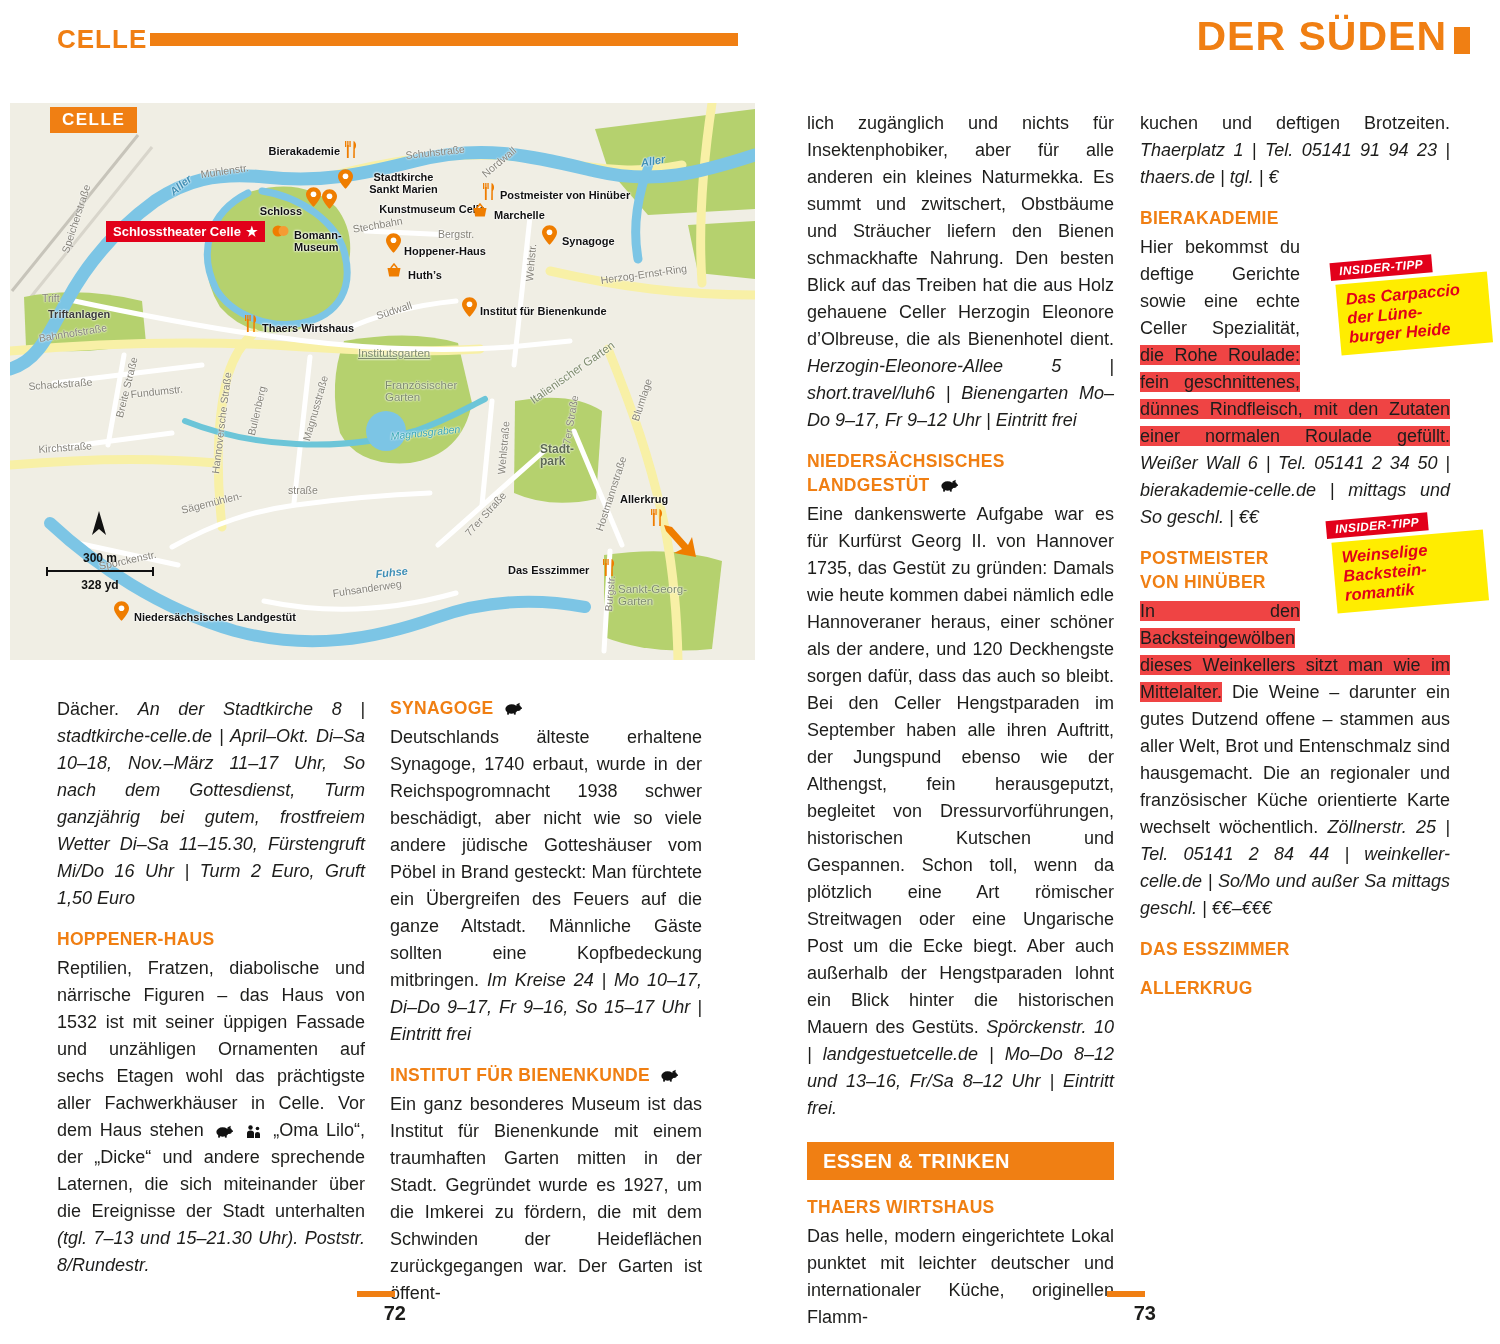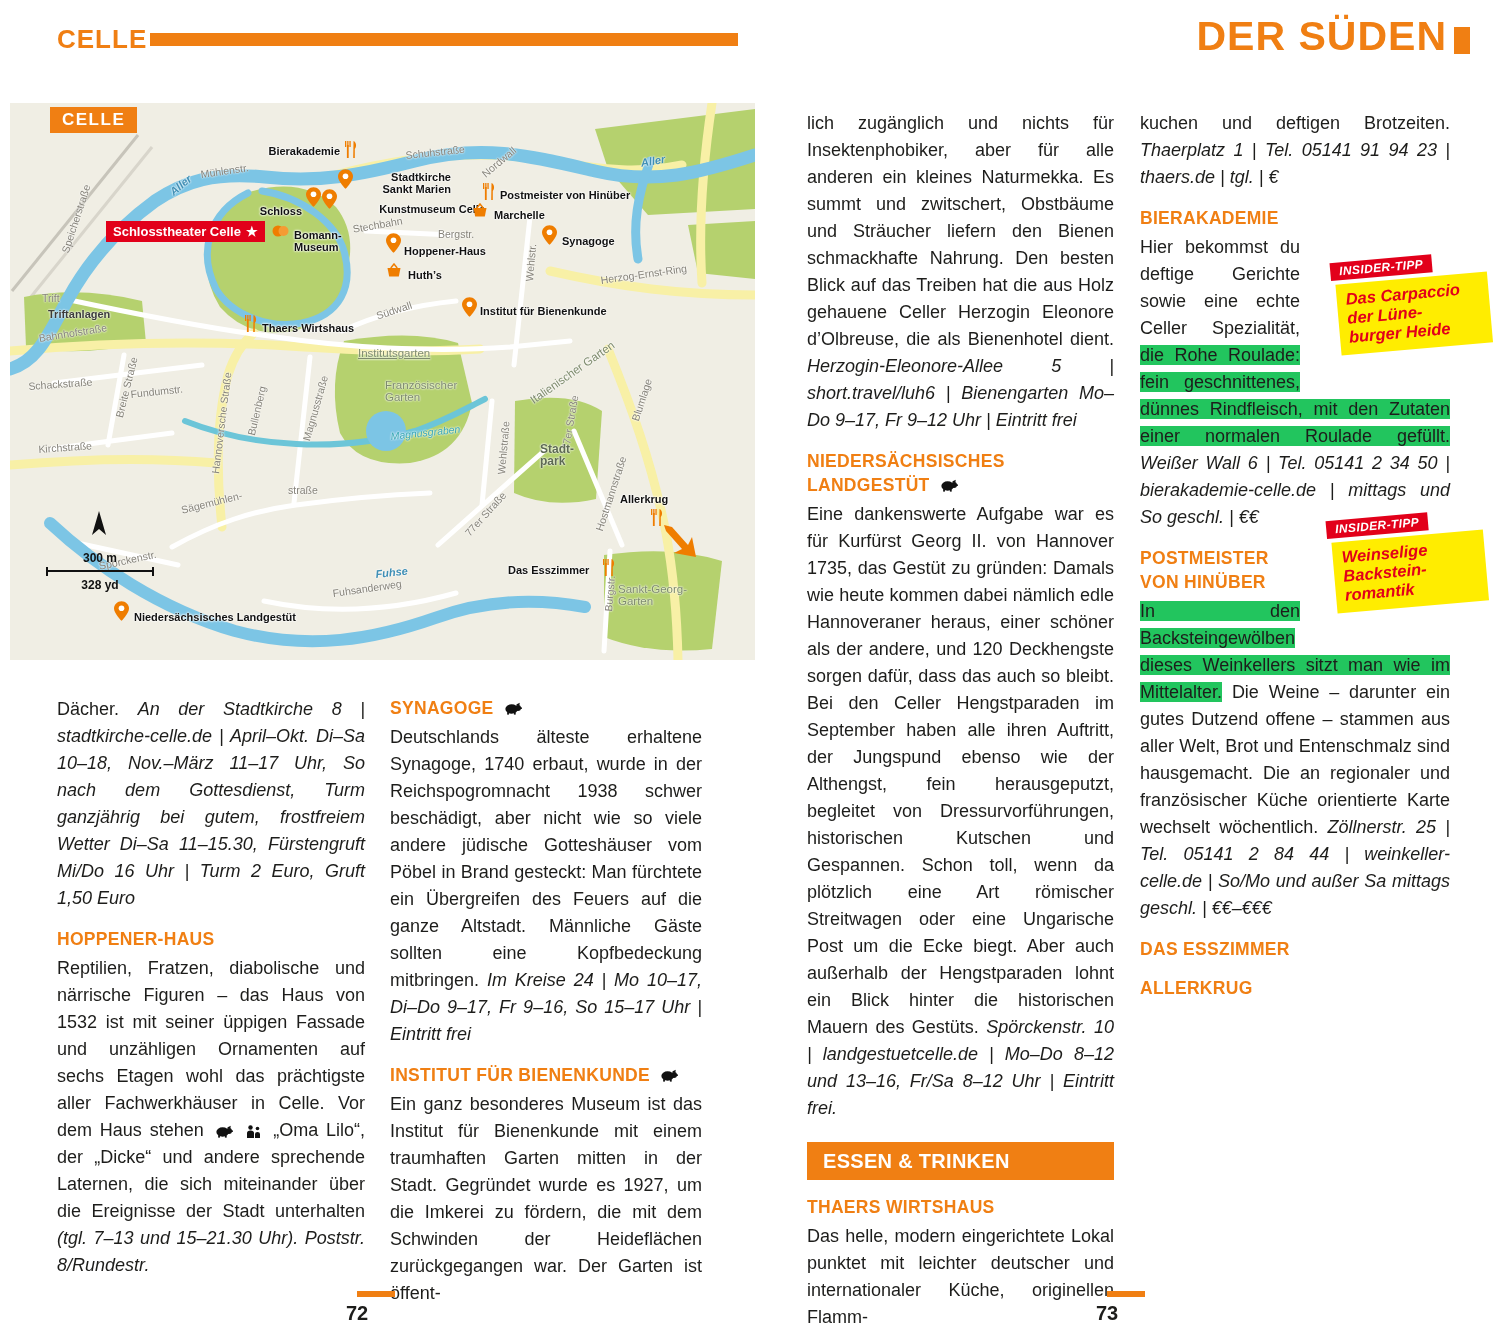--- a/index.html
+++ b/index.html
@@ -39,40 +39,40 @@
   
   .col{position:absolute;text-align:justify;font-size:18px;line-height:27px;hyphens:auto}
   #col1{left:57px;top:696px;width:308px}
   #col2{left:390px;top:696px;width:312px}
   #col3{left:807px;top:110px;width:307px}
   #col4{left:1140px;top:110px;width:310px;}
   .col p{margin:0 0 2px 0}
   h3.heading{color:#f07f13;font-size:17.5px;line-height:24px;margin:15px 0 4px;text-align:left;letter-spacing:.3px}
   .col h3:first-child{margin-top:0}
   .info{font-style:italic}
-  .hl{background:#22c55e;box-decoration-break:clone;-webkit-box-decoration-break:clone}
+  .hl{background:#ef4444;box-decoration-break:clone;-webkit-box-decoration-break:clone}
   .banner{background:#f07f13;color:#fff;font-weight:bold;font-size:20px;line-height:26px;
           padding:6px 0 6px 16px;margin:20px 0 10px;text-align:left;letter-spacing:.3px}
   .pig{margin-left:5px;vertical-align:-1px}
   .inline-ic{vertical-align:-2px;margin:0 3px}
 
   
   .tip{position:absolute;width:152px;transform:rotate(-5deg);z-index:5;text-align:left}
   .tip-label{display:inline-block;background:#e2001a;color:#fff;font-weight:bold;font-style:italic;
              font-size:12px;line-height:14px;padding:2px 9px;margin-left:-4px;letter-spacing:.4px}
   .tip-bubble{background:#ffed00;color:#e2001a;font-weight:bold;font-style:italic;font-size:16.5px;
               line-height:19px;padding:6px 9px 8px;margin-top:1px;white-space:pre-line}
   #tip1{left:197px;top:140px}
   #tip2{left:193px;top:398px}
   .wrap-r{float:right}
   #spacer1{width:140px;height:135px;margin:0 0 4px 10px}
   #spacer2{width:140px;height:100px;margin:0 0 4px 10px}
 
   
-  .pageno{position:absolute;top:1291px;width:60px;text-align:left}
+  .pageno{position:absolute;top:1291px;width:60px;text-align:right}
   #pn-left{left:346px}
   #pn-right{left:1096px}
   .pn-bar{width:38px;height:6px;background:#f07f13;margin:0 auto 5px}
   .pn-num{font-weight:bold;font-size:20px;color:#1d1d1b}
 </style>
 </head>
 <body>
 
 <div class="hdr-left-title">CELLE</div>
 <div class="hdr-bar-left"></div>
@@ -176,21 +176,21 @@
             <rect x="5.4" y="0" width="1.3" height="6"></rect>
             <rect x="2.9" y="4" width="1.8" height="13"></rect>
             <path d="M9.5 0 C12.5 1 12.8 6 10.8 8 L10.8 17 L9.2 17 Z"></path>
           </g>
         </svg></div>
       <div class="poi-label" style="left: 238px; top: 42px; width: 92px; text-align: right;">Bierakademie</div>
       <div class="poi-icon" style="left: 328px; top: 66px;"><svg width="15" height="20" viewBox="0 0 16 21">
           <path d="M8 0C3.6 0 0 3.5 0 7.8 0 13 8 21 8 21s8-8 8-13.2C16 3.5 12.4 0 8 0z" fill="#ef7d00"></path>
           <circle cx="8" cy="7.6" r="3" fill="#fff"></circle>
         </svg></div>
-      <div class="poi-label" style="left: 346px; top: 68px; width: 95px; text-align: right;">Stadtkirche
+      <div class="poi-label" style="left: 346px; top: 68px; width: 95px; text-align: center;">Stadtkirche
 Sankt Marien</div>
       <div class="poi-icon" style="left: 312px; top: 86px;"><svg width="15" height="20" viewBox="0 0 16 21">
           <path d="M8 0C3.6 0 0 3.5 0 7.8 0 13 8 21 8 21s8-8 8-13.2C16 3.5 12.4 0 8 0z" fill="#ef7d00"></path>
           <circle cx="8" cy="7.6" r="3" fill="#fff"></circle>
         </svg></div>
       <div class="poi-label" style="left: 330px; top: 100px; width: 145px; text-align: right;">Kunstmuseum Celle</div>
       <div class="poi-icon" style="left: 296px; top: 84px;"><svg width="15" height="20" viewBox="0 0 16 21">
           <path d="M8 0C3.6 0 0 3.5 0 7.8 0 13 8 21 8 21s8-8 8-13.2C16 3.5 12.4 0 8 0z" fill="#ef7d00"></path>
           <circle cx="8" cy="7.6" r="3" fill="#fff"></circle>
         </svg></div>

